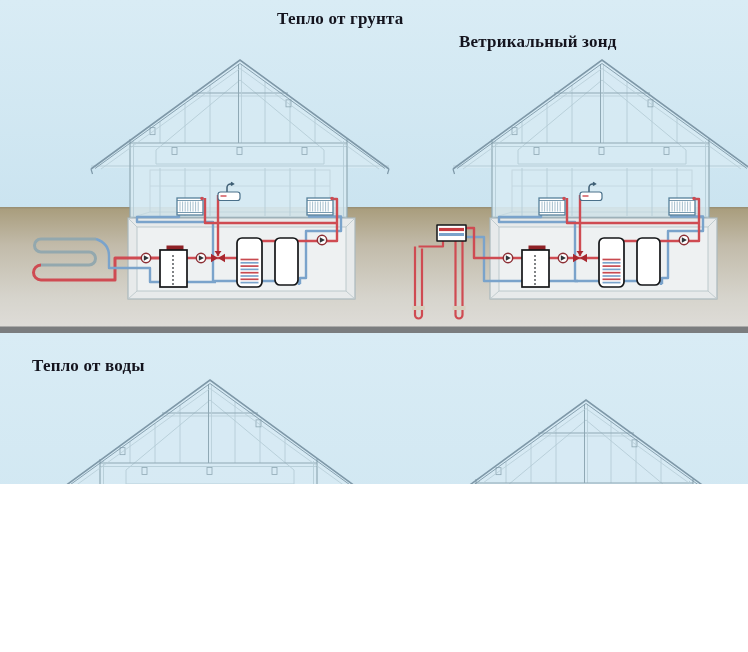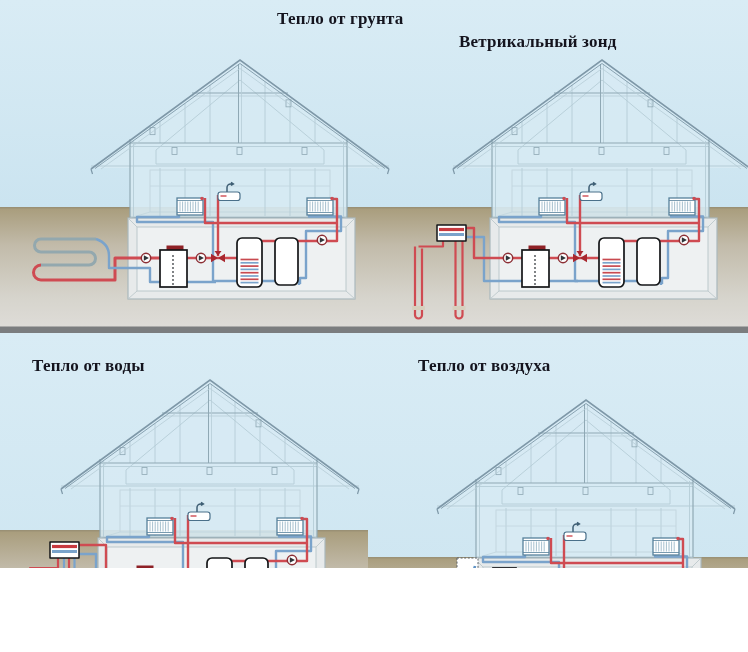--- a/index.html
+++ b/index.html
@@ -1,16 +1,16 @@
 <!DOCTYPE html>
 <html><head>
 <meta charset="utf-8">
 <style>
   html,body{margin:0;padding:0;background:#ffffff;}
-  .stage{position:relative;width:748px;height:568px;overflow:hidden;background:#d3e8f2;
+  .stage{position:relative;width:748px;height:484px;overflow:hidden;background:#d3e8f2;
          font-family:"Liberation Serif", serif;}
   .stage svg{position:absolute;left:0;top:0;}
   .lbl{position:absolute;font-weight:700;font-size:17px;color:#14141e;white-space:nowrap;
        letter-spacing:.2px;}
 </style>
 </head>
 <body>
 
 <div class="stage">
   <svg id="scene" width="748" height="652" viewBox="0 0 748 652">
@@ -617,14 +617,13 @@
         <g>
     <path d="M 227 192 v -4.5 a 3.6 3.6 0 0 1 3.6 -3.6 h 1.4 m -1 -1.6 l 2.4 1.6 l -2.4 1.6" fill="none" stroke="#3f5f75" stroke-width="1.5"></path>
     <rect x="218" y="192" width="22" height="8.5" rx="2.5" fill="#fff" stroke="#4a708a" stroke-width="1.2"></rect>
     <line x1="220.5" y1="196" x2="226.5" y2="196" stroke="#cf4b52" stroke-width="1.4"></line>
   </g>
       </g>
     </svg>
   <div class="lbl" style="left:277px;top:9px;">Тепло от грунта</div>
   <div class="lbl" style="left:459px;top:32px;">Ветрикальный зонд</div>
   <div class="lbl" style="left:32px;top:356px;">Тепло от воды</div>
-  <div class="lbl" style="left:418px;top:356px;">Тепло от воздуха</div>
 </div>
 
 </body></html>

